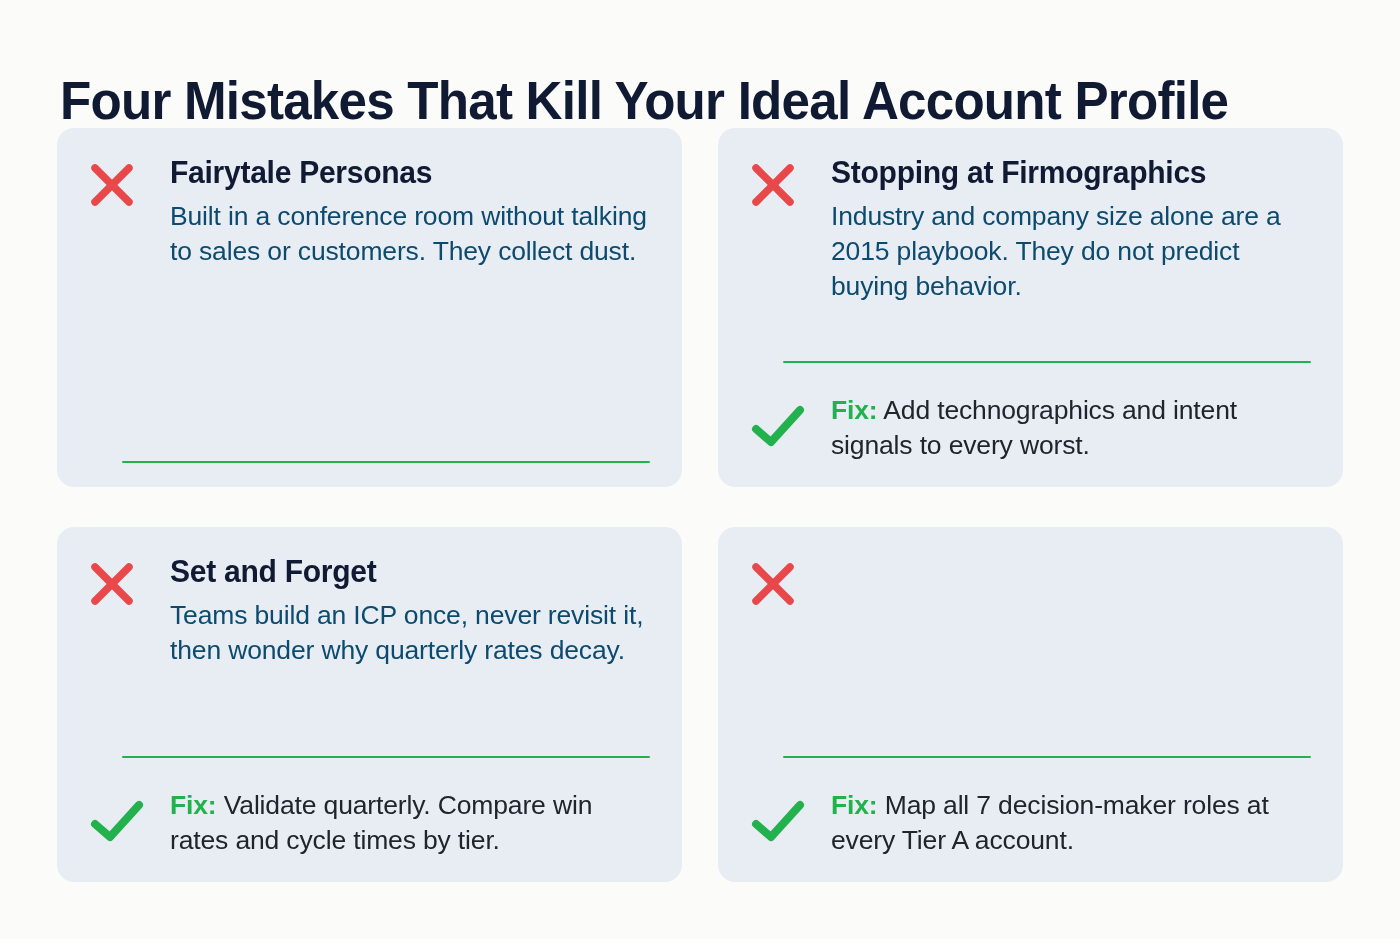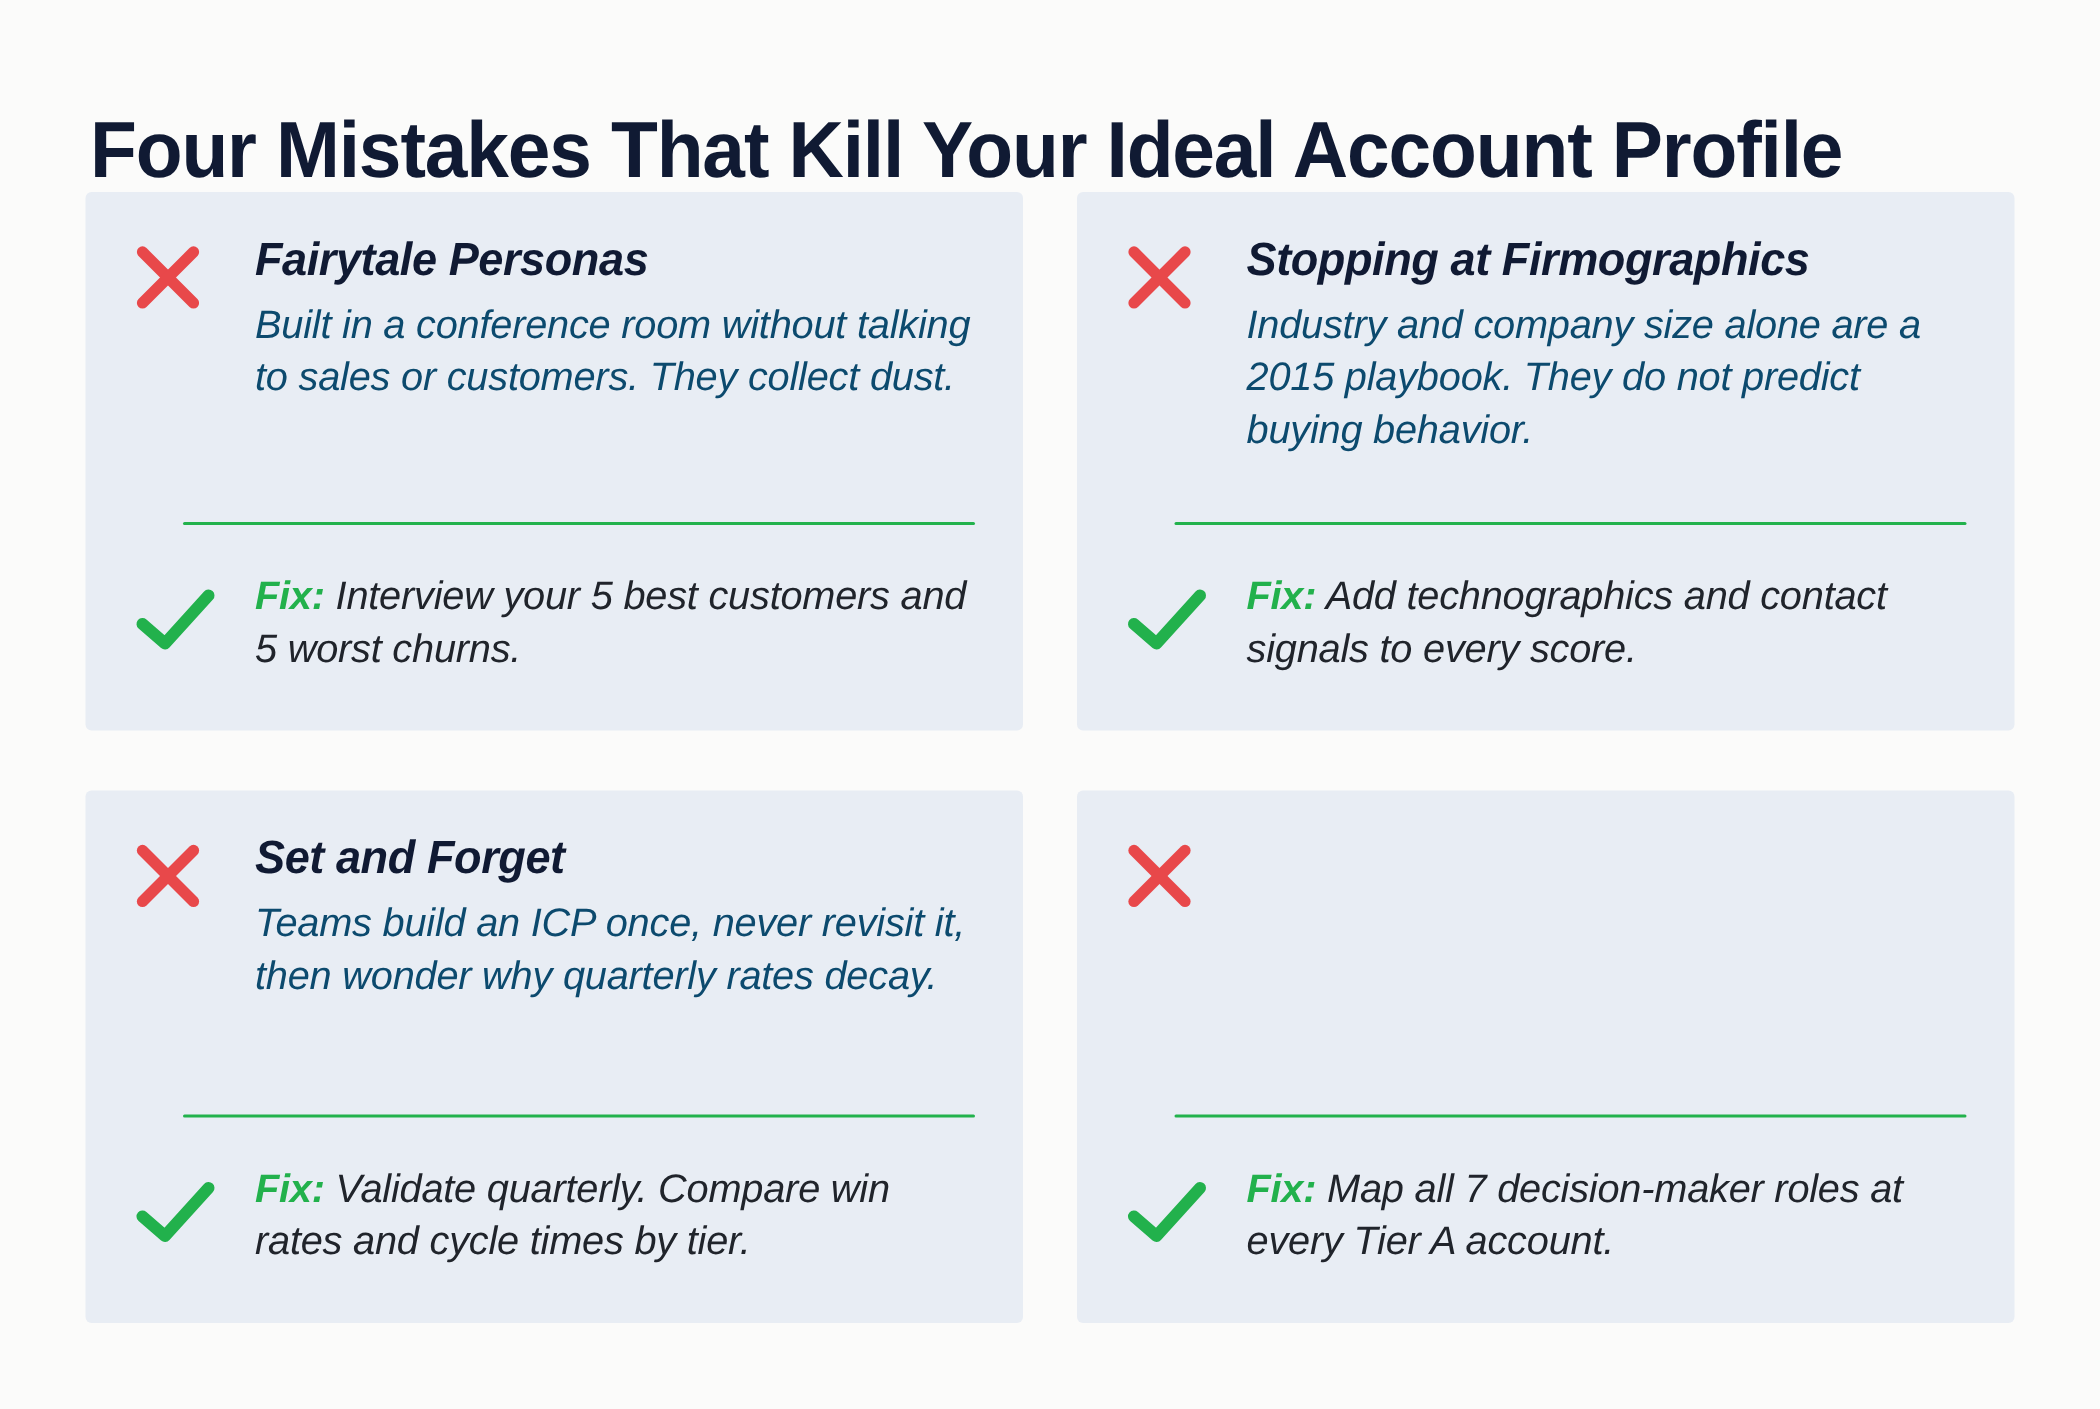--- a/index.html
+++ b/index.html
@@ -47,26 +47,25 @@
     grid-template-columns: 625px 625px;
     grid-template-rows: 359px 355px;
     column-gap: 36px;
     row-gap: 40px;
   }
 
   
   .card {
     position: relative;
     background: #e8edf4;
-    border-radius: 4px;
+    border-radius: 17px;
     box-sizing: border-box;
-    padding: 28px 32px 37px 32px;
+    padding: 28px 32px 24px 32px;
     display: flex;
     flex-direction: column;
-    font-style: italic;
   }
 
   .mistake-row {
     display: flex;
     align-items: flex-start;
   }
   .icon-col {
     width: 81px;
     flex: 0 0 81px;
     display: flex;
@@ -157,28 +156,20 @@
             <line x1="6" y1="6" x2="40" y2="40" stroke="#e8484a" stroke-width="7.5" stroke-linecap="round"></line>
             <line x1="40" y1="6" x2="6" y2="40" stroke="#e8484a" stroke-width="7.5" stroke-linecap="round"></line>
           </svg>
         </div>
         <div class="text-col">
           <div class="card-heading">Fairytale Personas</div>
           <p class="card-body">Built in a conference room without talking to sales or customers. They collect dust.</p>
         </div>
       </div>
       <div class="divider"></div>
-      <div class="fix-row">
-        <div class="icon-col">
-          <svg class="check-icon" viewBox="0 0 58 46">
-            <polyline points="6,26 21,39 50,7" fill="none" stroke="#22b14c" stroke-width="8" stroke-linecap="round" stroke-linejoin="round"></polyline>
-          </svg>
-        </div>
-        <p class="fix-text"><span class="fix-label">Fix:</span> <span>Interview your 5 best customers and 5 worst churns.</span></p>
-      </div>
     </div>
 
     <div class="card">
       <div class="mistake-row mistake-block">
         <div class="icon-col">
           <svg class="x-icon" viewBox="0 0 46 46">
             <line x1="6" y1="6" x2="40" y2="40" stroke="#e8484a" stroke-width="7.5" stroke-linecap="round"></line>
             <line x1="40" y1="6" x2="6" y2="40" stroke="#e8484a" stroke-width="7.5" stroke-linecap="round"></line>
           </svg>
         </div>
@@ -187,21 +178,21 @@
           <p class="card-body">Industry and company size alone are a 2015 playbook. They do not predict buying behavior.</p>
         </div>
       </div>
       <div class="divider"></div>
       <div class="fix-row">
         <div class="icon-col">
           <svg class="check-icon" viewBox="0 0 58 46">
             <polyline points="6,26 21,39 50,7" fill="none" stroke="#22b14c" stroke-width="8" stroke-linecap="round" stroke-linejoin="round"></polyline>
           </svg>
         </div>
-        <p class="fix-text"><span class="fix-label">Fix:</span> <span>Add technographics and contact signals to every score.</span></p>
+        <p class="fix-text"><span class="fix-label">Fix:</span> <span>Add technographics and intent signals to every worst.</span></p>
       </div>
     </div>
 
     <div class="card">
       <div class="mistake-row mistake-block">
         <div class="icon-col">
           <svg class="x-icon" viewBox="0 0 46 46">
             <line x1="6" y1="6" x2="40" y2="40" stroke="#e8484a" stroke-width="7.5" stroke-linecap="round"></line>
             <line x1="40" y1="6" x2="6" y2="40" stroke="#e8484a" stroke-width="7.5" stroke-linecap="round"></line>
           </svg>

